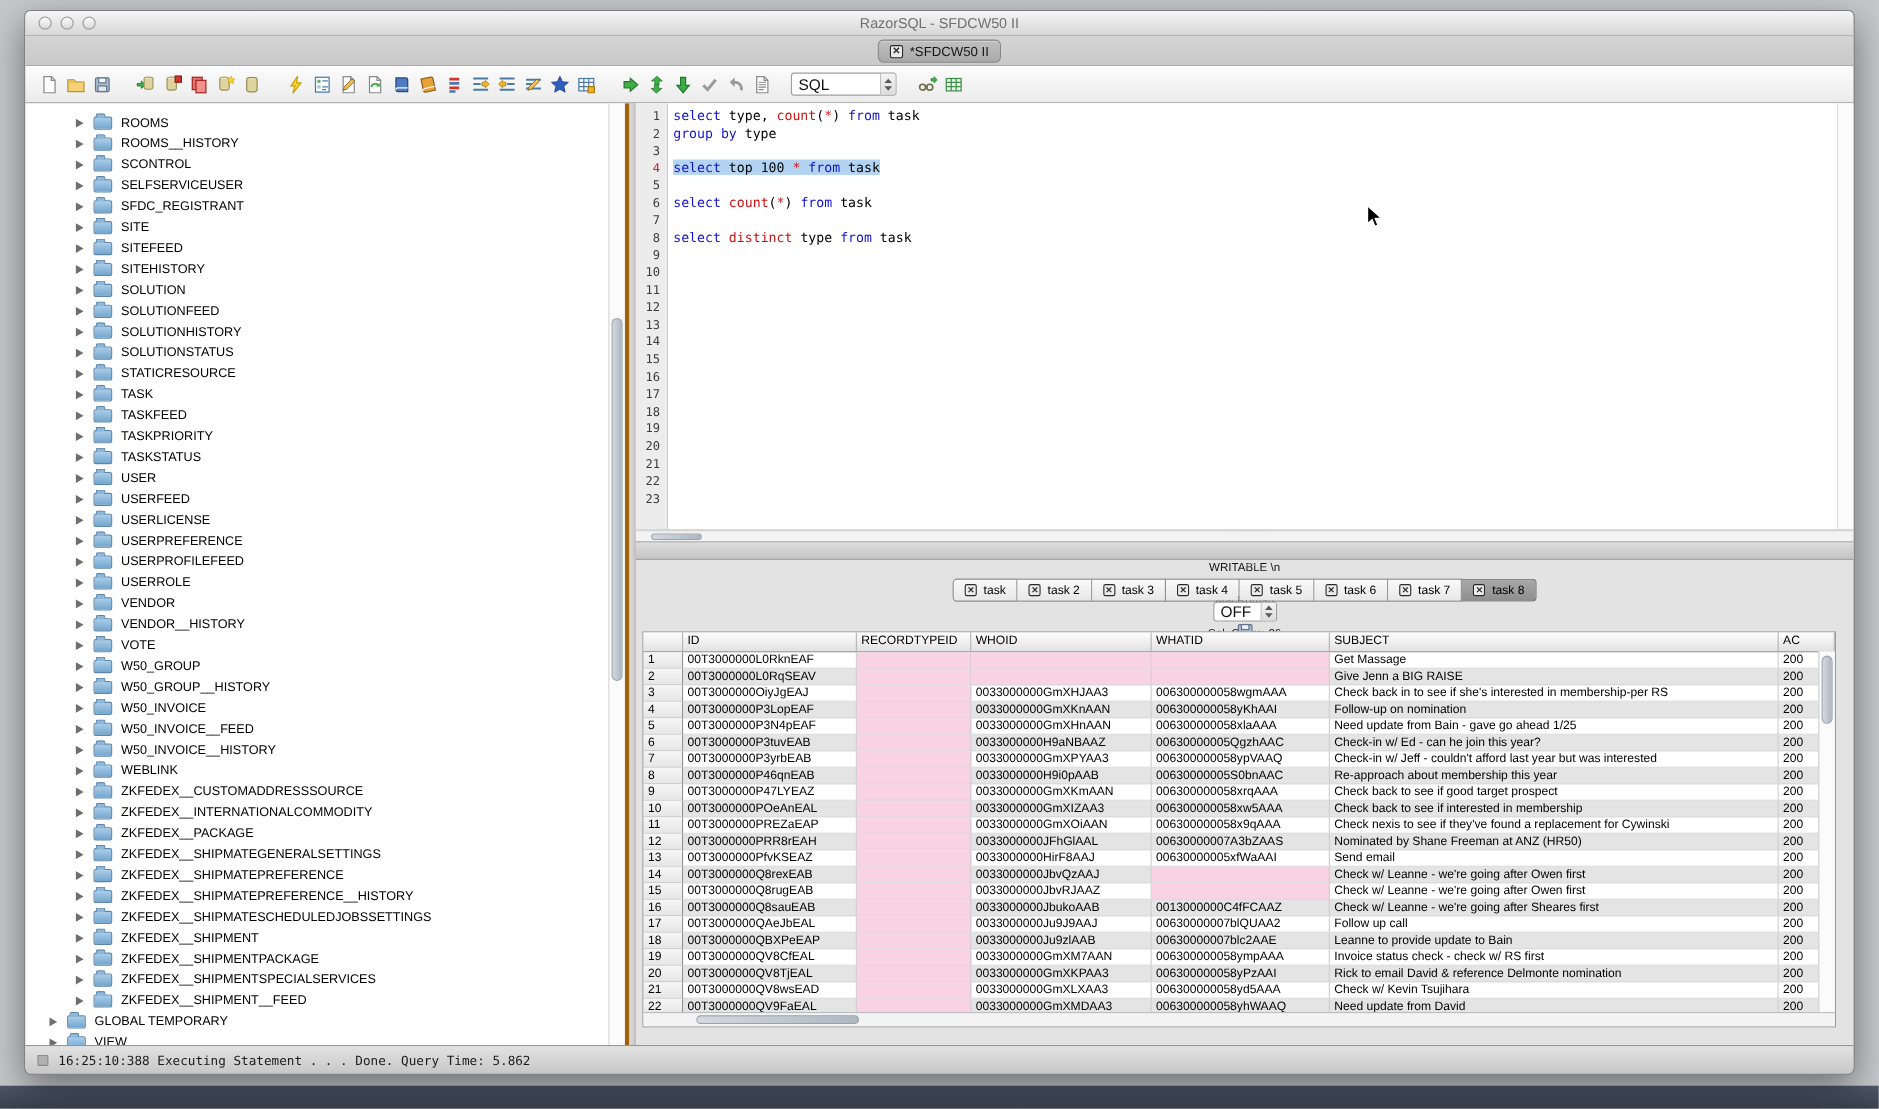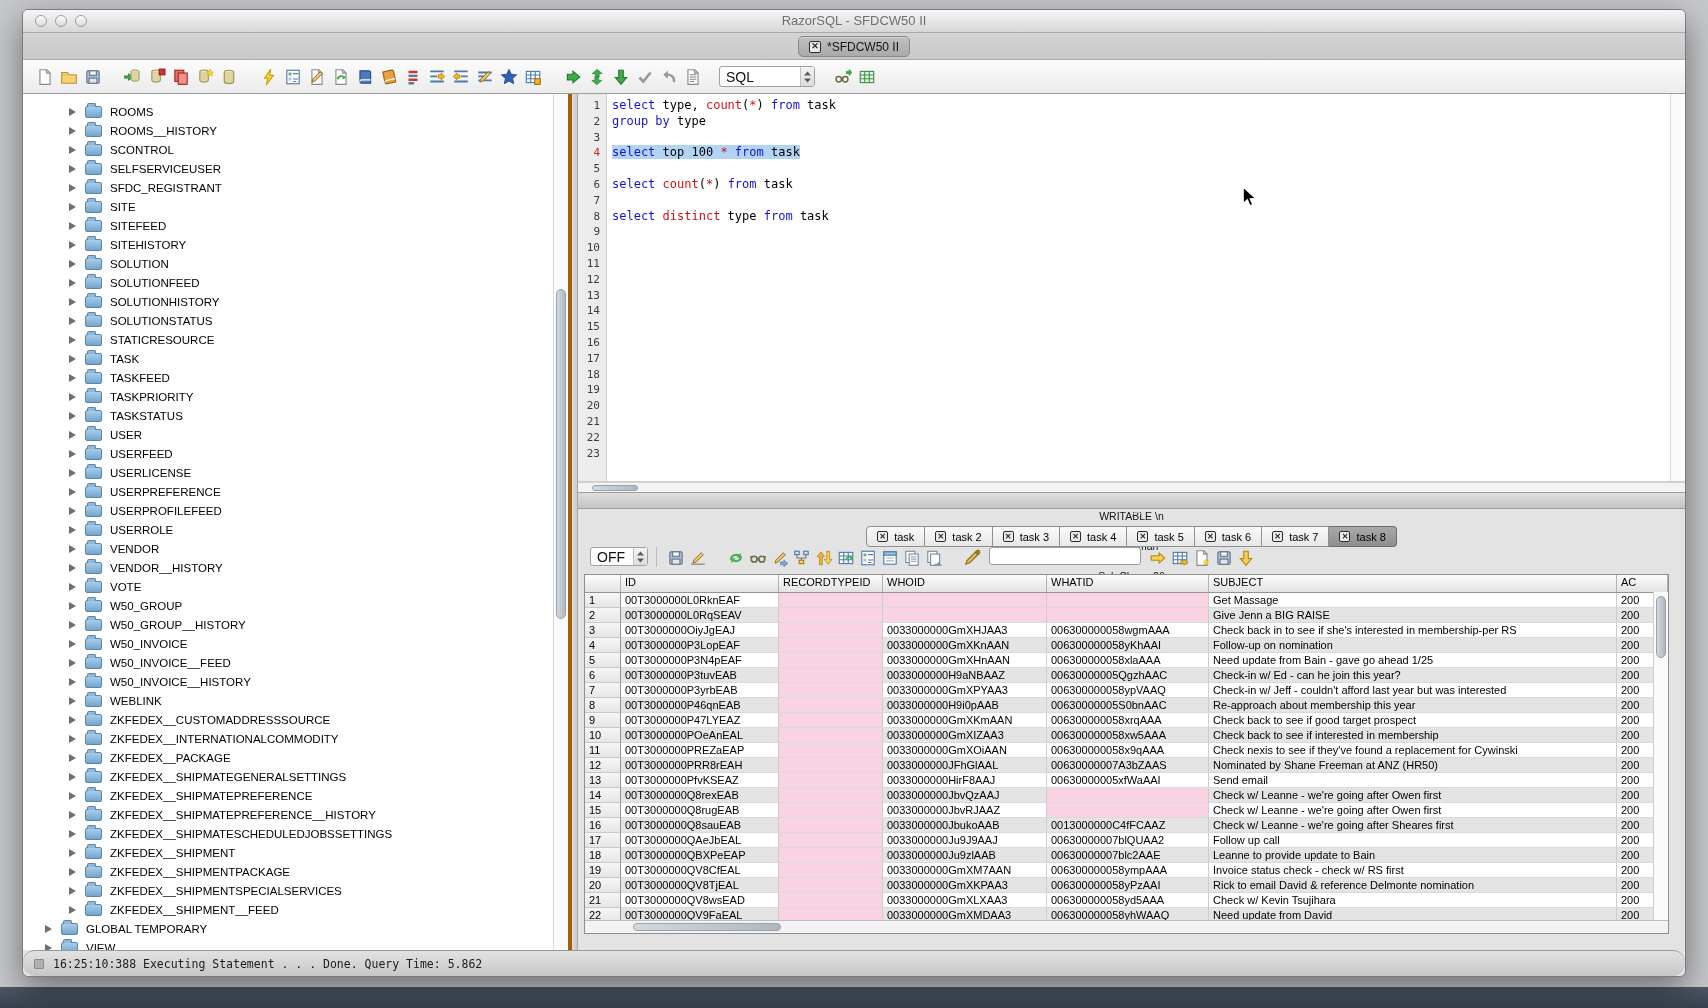--- a/index.html
+++ b/index.html
@@ -86,21 +86,21 @@
   
   .rtabs { height:26px; display:flex; justify-content:center; align-items:flex-end; }
   .rtab { height:21px; padding:0 10px; background:linear-gradient(#fafafa,#e7e7e7); border:1px solid #8f8f8f; border-left:none;
     display:flex; align-items:center; gap:6px; font-size:11px; color:#000; }
   .rtab:first-child { border-left:1px solid #8f8f8f; border-radius:4px 0 0 4px; }
   .rtab:last-child { border-radius:0 4px 4px 0; }
   .rtab.selected { background:linear-gradient(#a9a9a9,#8e8e8e); border-color:#6d6d6d; }
   .rtab .close-box { width:11px; height:11px; border-width:1.4px; font-size:8px; background:#ececec; }
 
   
-  .rtoolbar { height:27px; display:flex; padding:0 12px; }
+  .rtoolbar { height:27px; display:flex; align-items:center; padding:0 12px;flex-direction:column; }
   .rtoolbar .tbi { width:22px; height:22px; }
   .limit-select { width:58px; height:19px; }
   .search-input { width:152px; height:18px; border:1px solid #9a9a9a; border-radius:3px; background:#fff; font-size:11px; padding:0 4px; margin:0 6px; }
 
   
   .table-wrap { height:360px; margin:0 16px 0 6px; background:#fff; border:1px solid #8f8f8f; position:relative; display:flex; flex-direction:column; }
   .ghead { display:flex; height:18px; background:linear-gradient(#fdfdfd,#e2e2e2); border-bottom:1px solid #949494; font-size:11px; color:#000; flex:none; }
   .gh { border-right:1px solid #b3b3b3; padding:1px 4px; white-space:nowrap; overflow:hidden; }
   .gbody { flex:1; overflow:hidden; }
   .grow { display:flex; height:15px; font-size:11px; line-height:14px; }
@@ -116,21 +116,21 @@
   .c-sub { width:408px; flex:none; }
   .c-ac { flex:1; min-width:0; }
   .grid-vscroll { position:absolute; right:0; top:17px; bottom:13px; width:15px; background:#fbfbfb; border-left:1px solid #cccccc; }
   .grid-vscroll .thumb { position:absolute; left:2px; right:2px; top:4px; height:62px; }
   .grid-hscroll { height:13px; background:#f3f3f3; border-top:1px solid #bdbdbd; position:relative; flex:none; }
   .grid-hscroll .thumb { position:absolute; left:48px; top:2px; height:8px; width:148px; }
 
   
   .win-status { height:26px; background:linear-gradient(#e2e2e2,#c7c7c7); border-top:1px solid #989898;
     display:flex; align-items:center; gap:9px; padding:0 11px;
-    font-family:"DejaVu Sans Mono", monospace; font-size:11.5px; color:#1c1c1c;border-radius:12px; }
+    font-family:"DejaVu Sans Mono", monospace; font-size:11.5px; color:#1c1c1c; }
   .status-square { width:10px; height:10px; background:#b0b0b0; border:1px solid #8b8b8b; border-radius:1px; flex:none; }
 
   .cursor { position:absolute; left:1240px; top:186px; z-index:50; pointer-events:none; }
 </style>
 </head>
 <body>
 
 <div class="desktop">
   <div class="dock-bar"></div>
 

